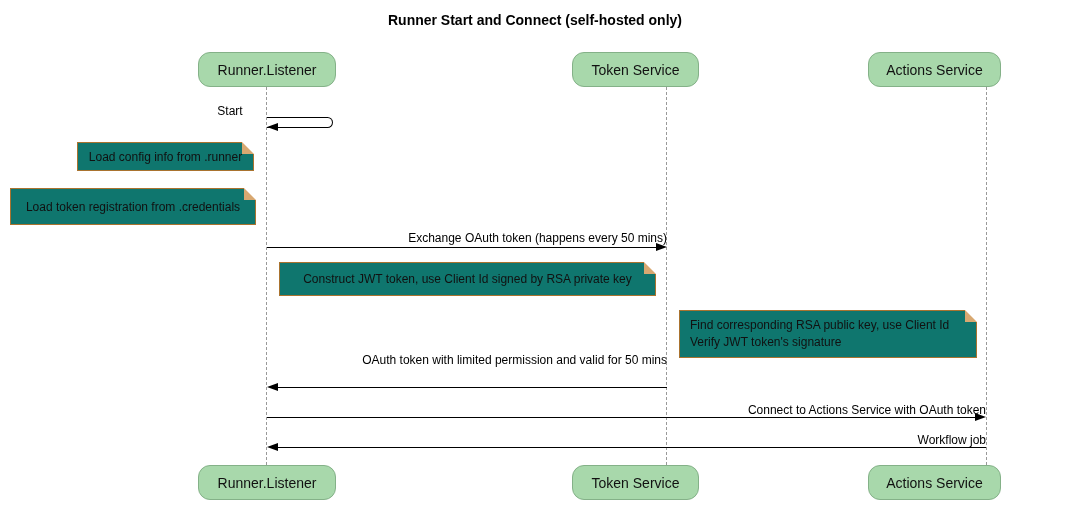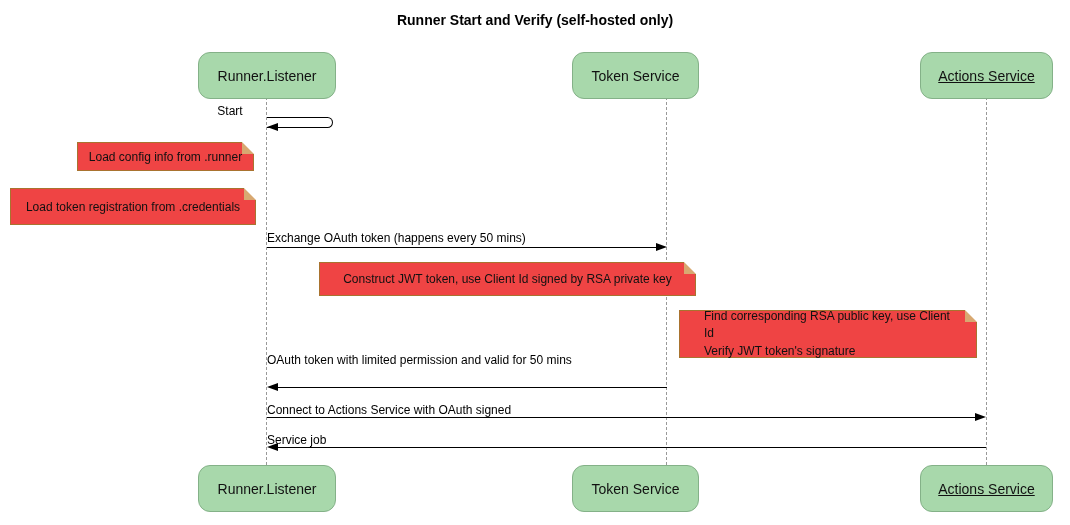--- a/index.html
+++ b/index.html
@@ -20,37 +20,37 @@
 
   .lifeline {
     position: absolute; top: 87px; height: 378px; width: 0;
     border-left: 1px dashed #999999;
   }
   .ll-1 { left: 266px; }
   .ll-2 { left: 666px; }
   .ll-3 { left: 986px; }
 
   .p-box {
-    position: absolute; height: 47px;
+    position: absolute; height: 35px;
     background: #a8d8ab;
     border: 1px solid #84b188;
     border-radius: 12px;
     display: flex; align-items: center; justify-content: center;
     font-size: 14px; color: #111;
     box-sizing: border-box;
   }
   .row-top { top: 52px; }
   .row-bottom { top: 465px; }
   .pb-1 { left: 198px; width: 138px; }
   .pb-2 { left: 572px; width: 127px; }
-  .pb-3 { left: 920px; width: 133px; text-decoration: underline; }
+  .pb-3 { left: 868px; width: 133px; }
 
   .msg-label {
     position: absolute; font-size: 12px; color: #000;
-    text-align: left; height: 14px; line-height: 14px; white-space: nowrap;
+    text-align: right; height: 14px; line-height: 14px; white-space: nowrap;
   }
   .msg-line {
     position: absolute; height: 0; border-top: 1px solid #000;
   }
   .arrow-r {
     position: absolute; width: 0; height: 0;
     border-top: 4.5px solid transparent;
     border-bottom: 4.5px solid transparent;
     border-left: 11px solid #000;
   }
@@ -65,40 +65,40 @@
     position: absolute; left: 267px; top: 117px; width: 66px; height: 11px;
     border: 1px solid #000; border-left: none;
     border-radius: 0 9px 9px 0;
     box-sizing: border-box;
   }
   .self-label { left: 200px; top: 104px; width: 60px; text-align: center; }
   .self-arrow { left: 267px; top: 123px; }
 
   .note {
     position: absolute;
-    background: #ef4444;
+    background: #0f766e;
     border: 1px solid #a9732f;
     font-size: 12px; color: #111;
     display: flex; align-items: center; justify-content: center;
     box-sizing: border-box;
     text-align: center;
   }
   .note::after {
     content: ""; position: absolute; top: -1px; right: -1px;
     width: 0; height: 0; border-style: solid;
     border-width: 0 12px 12px 0;
     border-color: transparent #ffffff #d8a871 transparent;
   }
   .note-1 { left: 77px;  top: 142px; width: 177px; height: 29px; }
   .note-2 { left: 10px;  top: 188px; width: 246px; height: 37px; }
-  .note-3 { left: 279px; top: 262px; width: 377px; height: 34px; margin-left: 40px; }
+  .note-3 { left: 279px; top: 262px; width: 377px; height: 34px; }
   .note-4 {
     left: 679px; top: 310px; width: 298px; height: 48px;
     justify-content: flex-start; text-align: left;
-    padding: 0 24px; white-space: pre-line; line-height: 1.45;
+    padding: 0 10px; white-space: pre-line; line-height: 1.45;
   }
 
   
   .m1-label { left: 267px; top: 231px; width: 400px; }
   .m1-line  { left: 267px; top: 247px; width: 389px; }
   .m1-arrow { left: 656px; top: 243px; }
   
   .m2-label { left: 267px; top: 353px; width: 400px; }
   .m2-line  { left: 278px; top: 387px; width: 389px; }
   .m2-arrow { left: 267px; top: 383px; }
@@ -109,21 +109,21 @@
   
   .m4-label { left: 267px; top: 433px; width: 719px; }
   .m4-line  { left: 278px; top: 447px; width: 708px; }
   .m4-arrow { left: 267px; top: 443px; }
 </style>
 </head>
 <body>
 
 <div class="diagram">
 
-  <div class="title">Runner Start and Verify (self-hosted only)</div>
+  <div class="title">Runner Start and Connect (self-hosted only)</div>
 
   <div class="lifeline ll-1"></div>
   <div class="lifeline ll-2"></div>
   <div class="lifeline ll-3"></div>
 
   <div class="p-box row-top pb-1">Runner.Listener</div>
   <div class="p-box row-top pb-2">Token Service</div>
   <div class="p-box row-top pb-3">Actions Service</div>
 
   <div class="msg-label self-label">Start</div>
@@ -137,25 +137,25 @@
 Verify JWT token's signature</div>
 
   <div class="msg-label m1-label">Exchange OAuth token (happens every 50 mins)</div>
   <div class="msg-line m1-line"></div>
   <div class="arrow-r m1-arrow"></div>
 
   <div class="msg-label m2-label">OAuth token with limited permission and valid for 50 mins</div>
   <div class="msg-line m2-line"></div>
   <div class="arrow-l m2-arrow"></div>
 
-  <div class="msg-label m3-label">Connect to Actions Service with OAuth signed</div>
+  <div class="msg-label m3-label">Connect to Actions Service with OAuth token</div>
   <div class="msg-line m3-line"></div>
   <div class="arrow-r m3-arrow"></div>
 
-  <div class="msg-label m4-label">Service job</div>
+  <div class="msg-label m4-label">Workflow job</div>
   <div class="msg-line m4-line"></div>
   <div class="arrow-l m4-arrow"></div>
 
   <div class="p-box row-bottom pb-1">Runner.Listener</div>
   <div class="p-box row-bottom pb-2">Token Service</div>
   <div class="p-box row-bottom pb-3">Actions Service</div>
 
 </div>
 
 </body></html>

